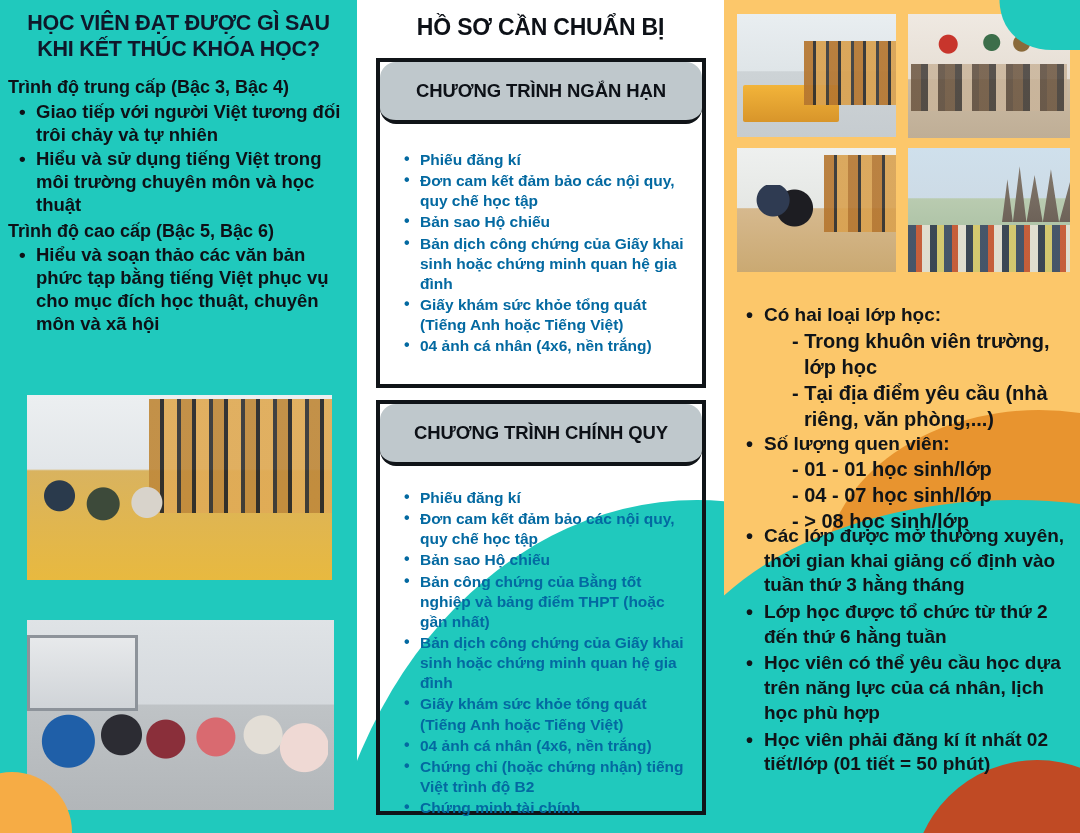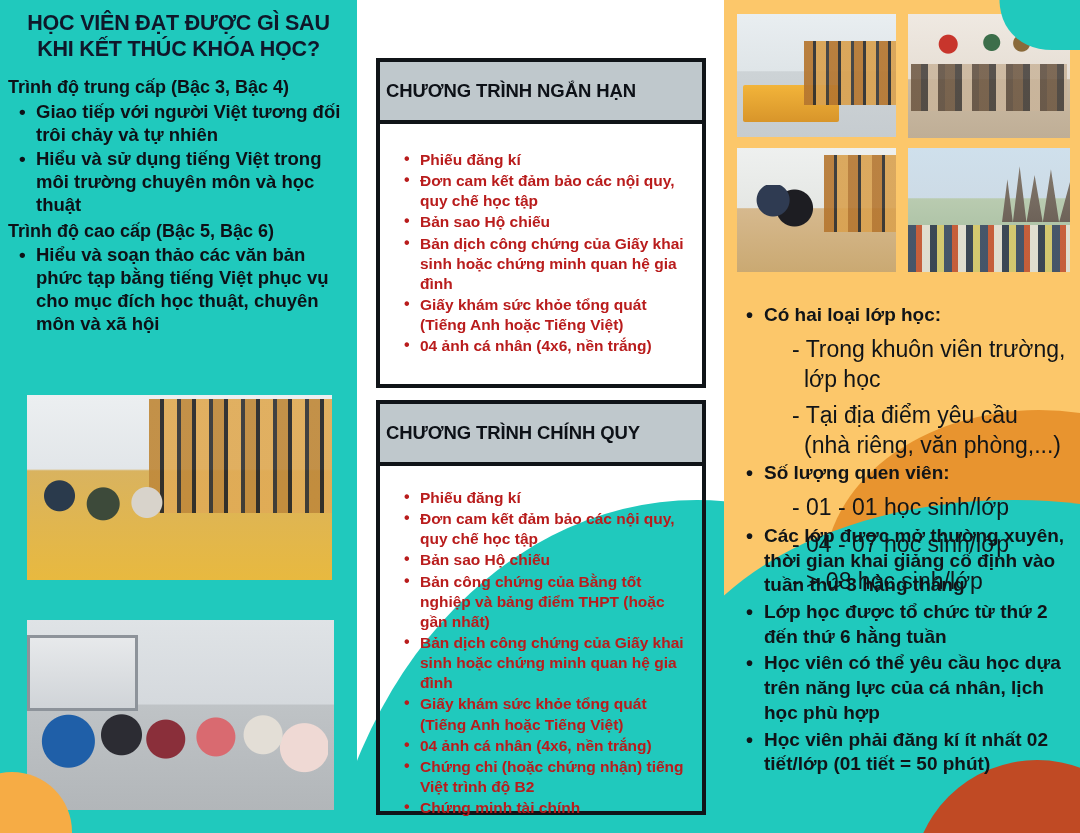--- a/index.html
+++ b/index.html
@@ -80,34 +80,36 @@
     left:19px; width:330px;
     border:4px solid #101418;
     background:#ffffff;
     z-index:2;
   }
   .doc-box.box1 { top:58px; height:330px; }
   .doc-box.box2 { top:400px; height:415px; background:transparent; }
   .box-head {
     background:#BFC8CC;
     border-bottom:4px solid #101418;
+    text-align:center;
     font-weight:bold; font-size:18.5px;
     color:#0d1117;
     padding:18px 6px 18px 6px;
     letter-spacing:-0.1px;
+    border-radius:16px;
   }
   .doc-box.box2 .box-head { background:#BFC8CC; }
   .box-body { padding:26px 12px 10px 18px; }
   .doc-box.box2 .box-body { padding:22px 12px 10px 18px; }
   .doc-list { list-style:none; margin:0; padding:0; }
   .doc-list li {
     position:relative;
     font-size:15.5px; font-weight:bold; line-height:1.30;
     padding-left:22px; margin-bottom:1px;
-    color:#b91c1c;
+    color:#0369a1;
   }
   .doc-list li::before {
     content:"\2022"; position:absolute; left:6px; top:-1px; font-size:16px;
   }
 
   
   .col-right {
     position:absolute; left:724px; top:0; width:408px; height:833px;
     background:#FCC76A; overflow:hidden; z-index:2;
   }
@@ -135,24 +137,23 @@
   .right-list { list-style:none; margin:0; padding:0; color:#101418; }
   .right-list > li {
     position:relative;
     font-size:19px; font-weight:bold; line-height:1.30;
     padding-left:28px; margin-bottom:0px;
   }
   .right-list > li::before {
     content:"\2022"; position:absolute; left:10px; top:-1px; font-size:20px;
   }
   .sub-line {
-    font-size:23px; font-weight:normal; line-height:1.30;
+    font-size:20px; font-weight:bold; line-height:1.30;
     padding-left:40px; color:#101418;
     text-indent:-12px;
-    margin-top:7px;
   }
 
   .teal-wave {
     position:absolute; left:-60px; top:500px; width:700px; height:700px;
     background:#20C9BD;
     border-radius:58% 58% 0 0 / 36% 36% 0 0;
     z-index:2;
   }
   .circle-rust {
     position:absolute; left:188px; top:760px; width:250px; height:250px;
@@ -258,20 +259,21 @@
       <div class="ph ph-students"></div>
     </figure>
 
     <div class="circle-orange-bl"></div>
   </section>
 
   <section class="col-mid">
 
     <div class="teal-blob"></div>
 
+    <h1 class="mid-title">HỒ SƠ CẦN CHUẨN BỊ</h1>
 
     <div class="doc-box box1">
       <div class="box-head">CHƯƠNG TRÌNH NGẮN HẠN</div>
       <div class="box-body">
         <ul class="doc-list">
           <li>Phiếu đăng kí</li>
           <li>Đơn cam kết đảm bảo các nội quy, quy chế học tập</li>
           <li>Bản sao Hộ chiếu</li>
           <li>Bản dịch công chứng của Giấy khai sinh hoặc chứng minh quan hệ gia đình</li>
           <li>Giấy khám sức khỏe tổng quát (Tiếng Anh hoặc Tiếng Việt)</li>

